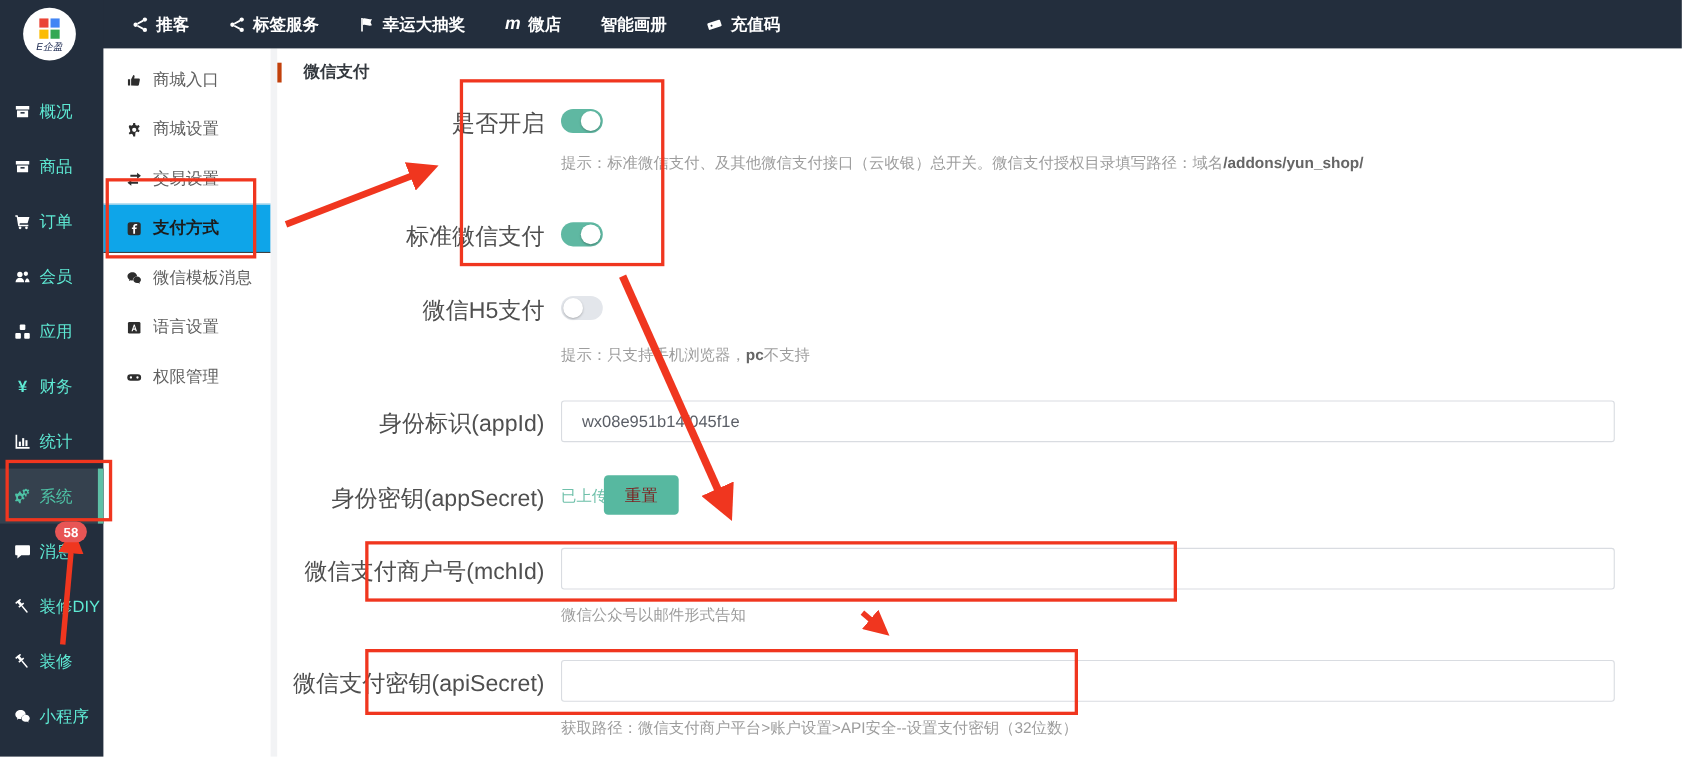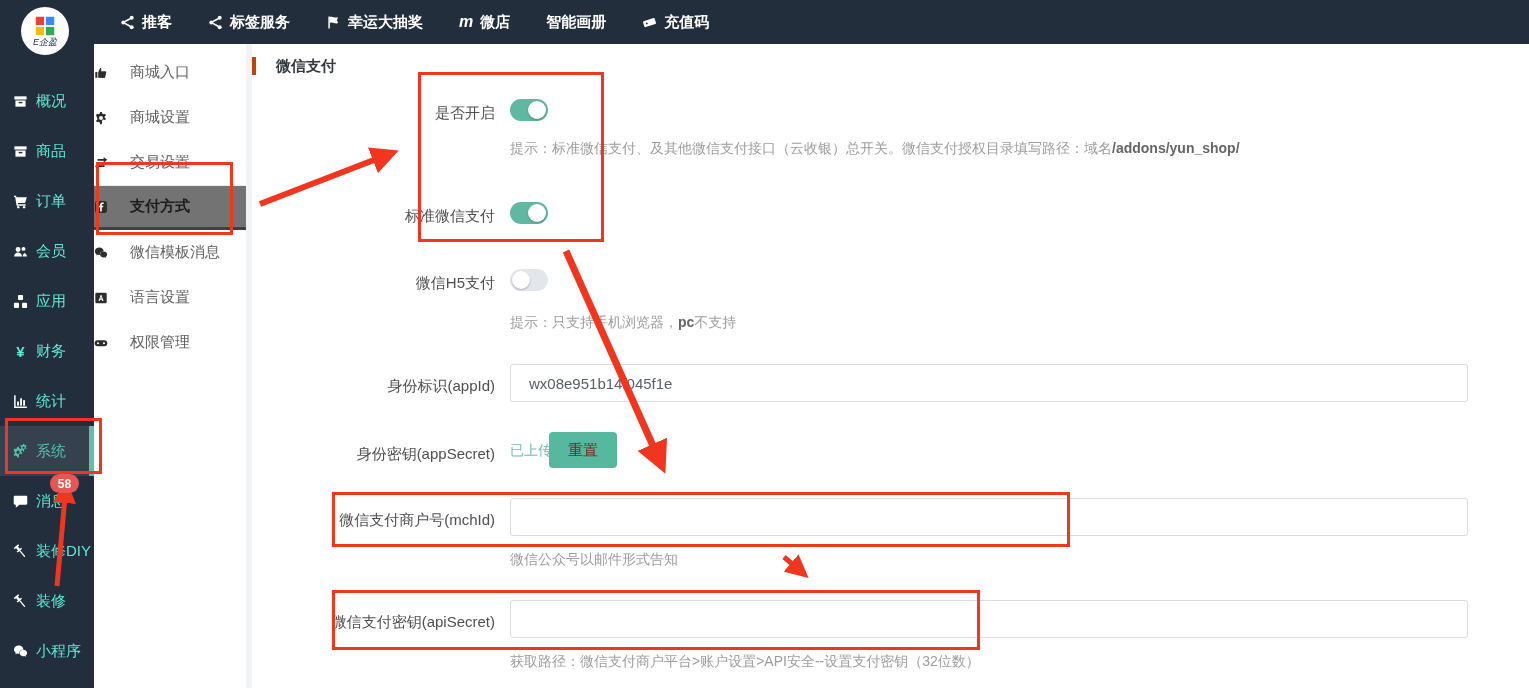--- a/index.html
+++ b/index.html
@@ -56,36 +56,36 @@
 
   
   .submenu {
     position:absolute; left:94px; top:44px; bottom:0; width:152px;
     background:#fff; z-index:4;
   }
   .submenu-divider {
     position:absolute; left:246px; top:44px; bottom:0; width:6px; background:#f2f3f5; z-index:4;
   }
   .submenu-item {
-    height:45px; display:flex; align-items:center; gap:22px; 
+    height:45px; display:flex; align-items:center; gap:10px; padding-left:21px;
     font-size:15px; color:#606060; cursor:pointer; white-space:nowrap;
   }
   .submenu-item .ic { width:14px; height:14px; color:#2d2d2d; }
   .submenu-item.active {
-    background:#737373; color:#1c1c1c; font-weight:bold;
-    border-top:1px solid #ededee; border-bottom:3px solid #404040;
+    background:#0ea5e9; color:#1c1c1c; font-weight:bold;
+    border-top:1px solid #ededee; border-bottom:1px solid #404040;
   }
 
   
   .content { position:absolute; left:252px; top:44px; right:0; bottom:0; background:#fff; }
   .page-title {
     position:absolute; left:0; top:13px; padding-left:20px;
     border-left:4px solid #c2410c; font-size:15px; font-weight:bold; color:#33383e; line-height:18px;font-family:Liberation Serif, serif;
   }
-  .flabel { position:absolute; left:0; width:243px; text-align:right; font-size:15px; color:#4f4f4f; line-height:22px; white-space:nowrap; }
+  .flabel { position:absolute; left:0; width:243px; text-align:right; font-size:21px; color:#4f4f4f; line-height:22px; white-space:nowrap; }
   .hint { position:absolute; left:258px; font-size:14px; color:#9d9d9d; line-height:18px; white-space:nowrap; }
   .hint b { color:#666; }
   .toggle { position:absolute; left:258px; width:38px; height:22px; border-radius:11px; cursor:pointer; }
   .toggle::after {
     content:""; position:absolute; top:2px; width:18px; height:18px;
     border-radius:50%; background:#fff; box-shadow:0 1px 2px rgba(0,0,0,.25);
   }
   .toggle.on  { background:#5fb8a2; }
   .toggle.on::after  { right:2px; }
   .toggle.off { background:#e3e6eb; }

